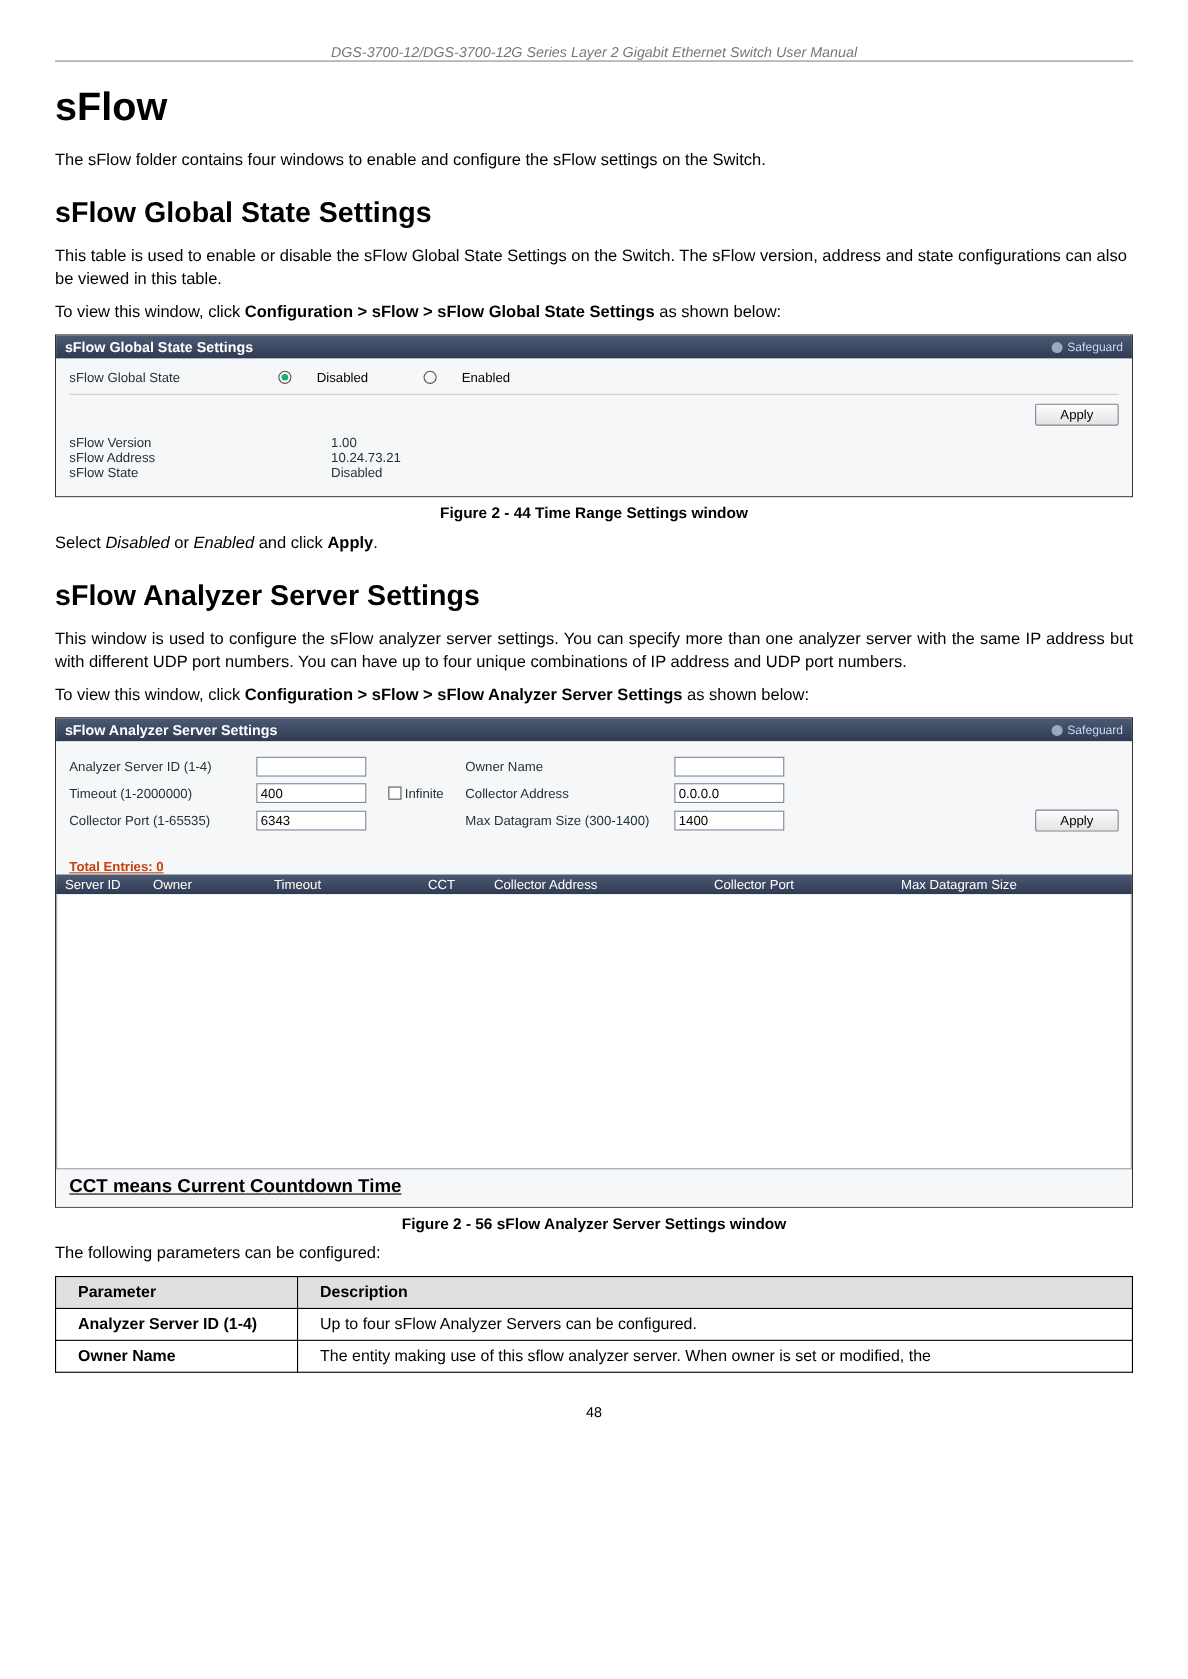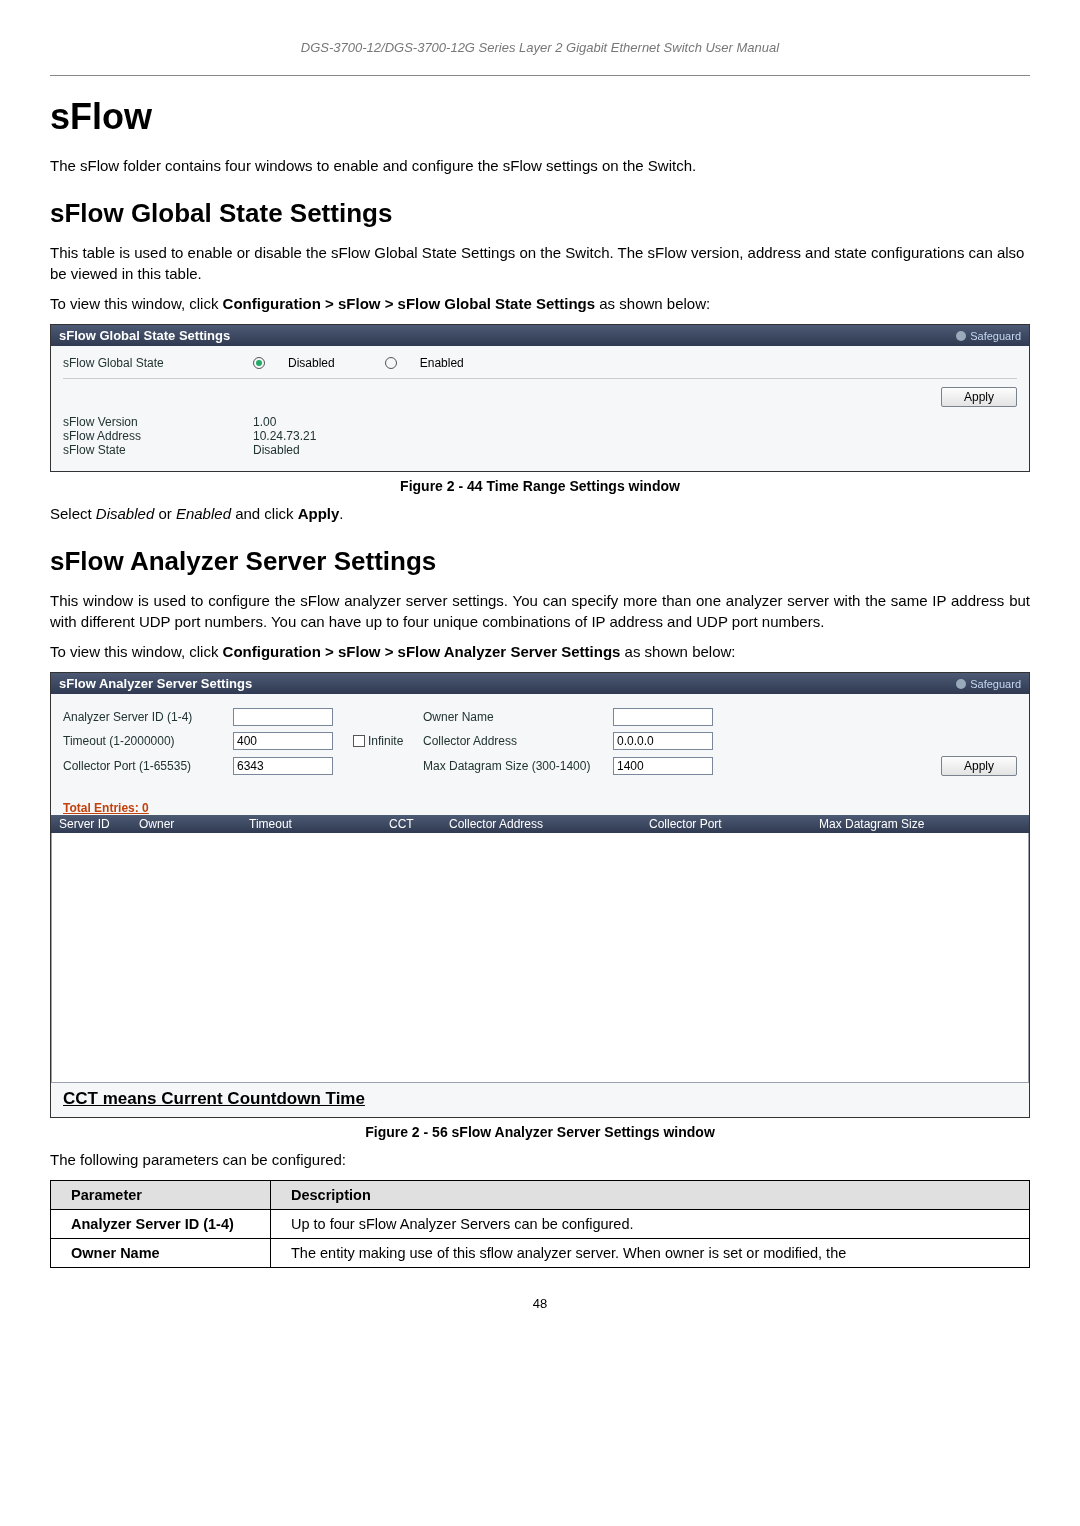--- a/index.html
+++ b/index.html
@@ -10,21 +10,21 @@
     color: #000;
     background: #fff;
     width: 1080px;
   }
   .header-line {
     font-style: italic;
     color: #777;
     font-size: 13px;
     text-align: center;
     border-bottom: 1px solid #888;
-    padding-bottom: 20px;
+    padding-bottom: 0;
     margin-bottom: 20px;
   }
   h1 {
     font-size: 36px;
     font-weight: bold;
     margin: 10px 0 18px 0;
   }
   h2 {
     font-size: 26px;
     font-weight: bold;
@@ -82,21 +82,21 @@
     background: #f6f7f8;
     padding: 10px 12px 14px 12px;
   }
   .panel-body hr {
     border: none;
     border-top: 1px solid #ccc;
     margin: 8px 0;
   }
   .row { display: flex; align-items: center; gap: 20px; }
   .label { width: 170px; color: #233; }
-  .val { width: 150px; color: #233; }
+  .val { width: 150px; color: #233; margin-left: 48px; }
   .btn {
     border: 1px solid #7a828e;
     background: linear-gradient(#fdfdfd, #e3e3e3);
     padding: 2px 22px;
     font-size: 12px;
     border-radius: 2px;
     cursor: pointer;
     float: right;
   }
   .radio-dot {

